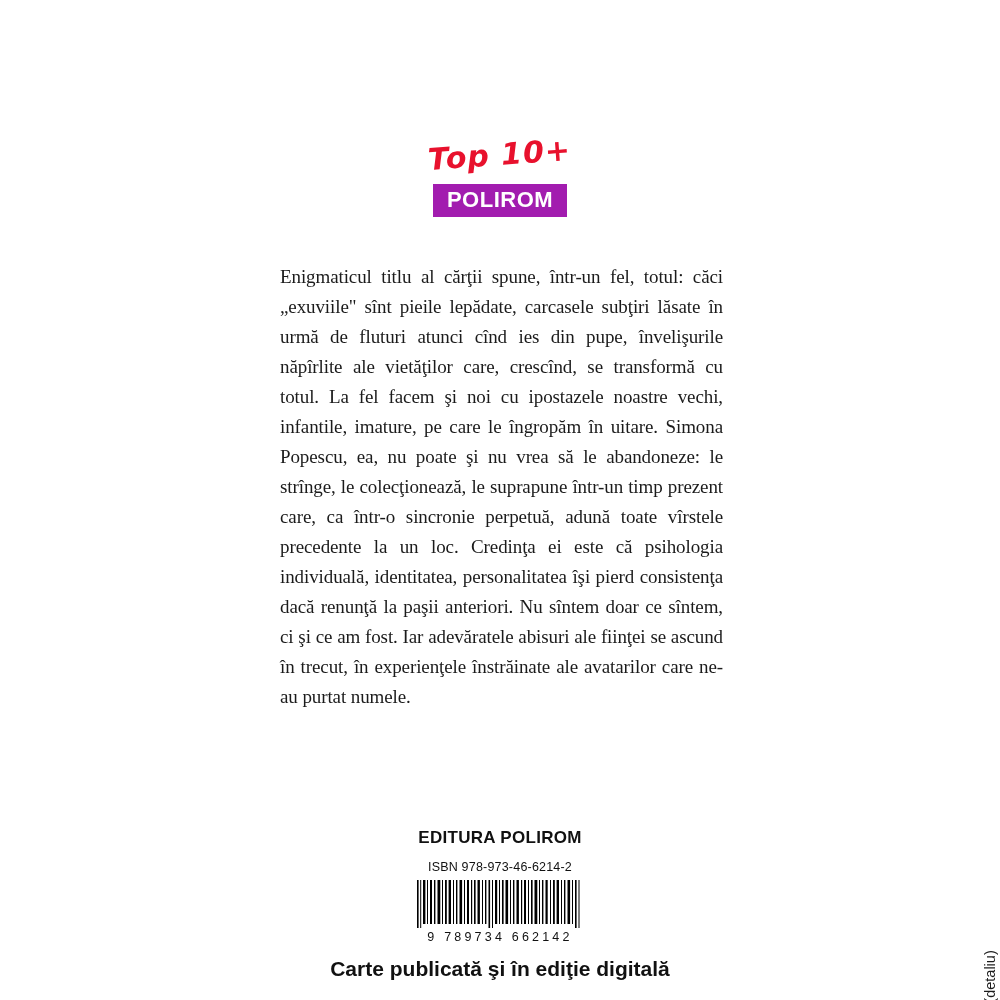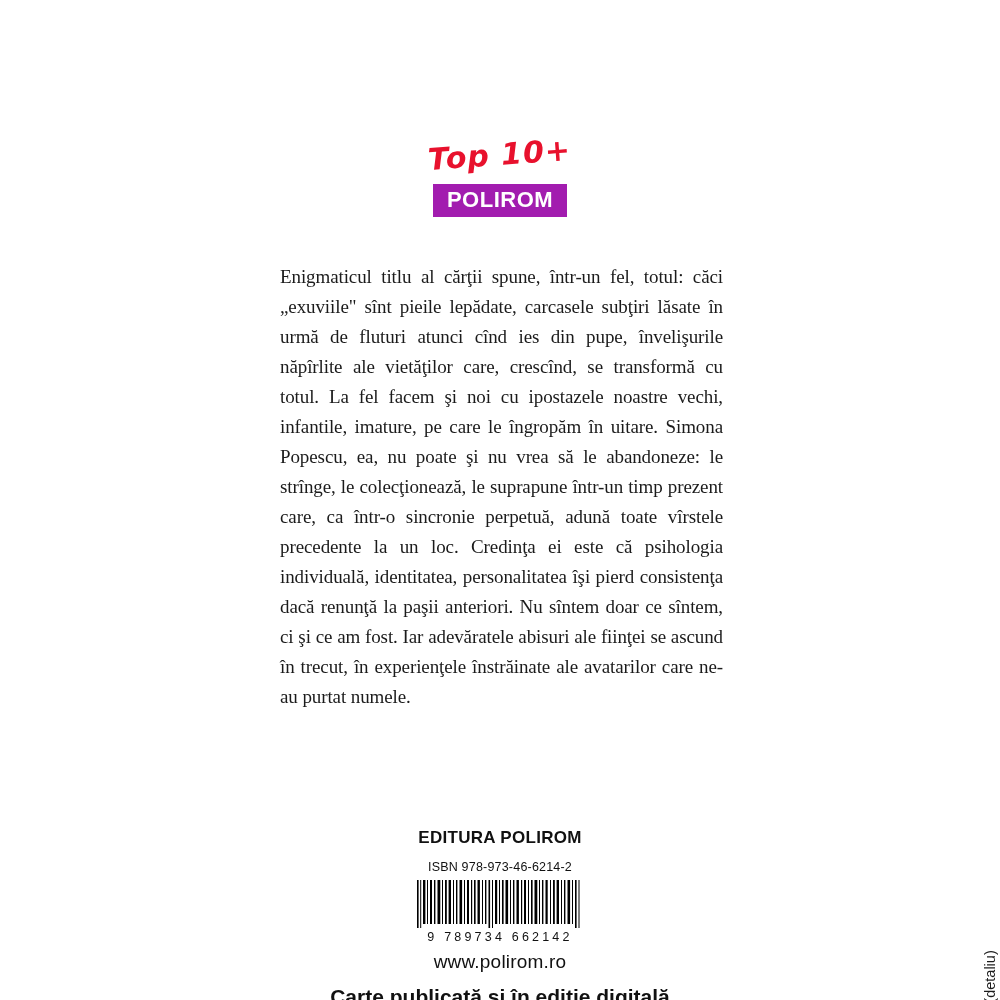--- a/index.html
+++ b/index.html
@@ -200,19 +200,18 @@
           <rect x="149" y="0" width="1.4" height="44"></rect>
           <rect x="152.5" y="0" width="2.6" height="44"></rect>
           <rect x="157" y="0" width="1" height="44"></rect>
           <rect x="160" y="0" width="1.6" height="48"></rect>
           <rect x="163.5" y="0" width="1" height="48"></rect>
         </g>
       </svg>
       <div class="barcode-digits">9 789734 662142</div>
     </div>
 
-    <div class="website">www.polirom.ro</div>
     <div class="digital-note">Carte publicată şi în ediţie digitală</div>
   </div>
 
   <div class="cover-credit">Pe copertă: Sorin Oţinjac, Metamorfoze (detaliu)</div>
 
 </div>
 
 </body></html>

